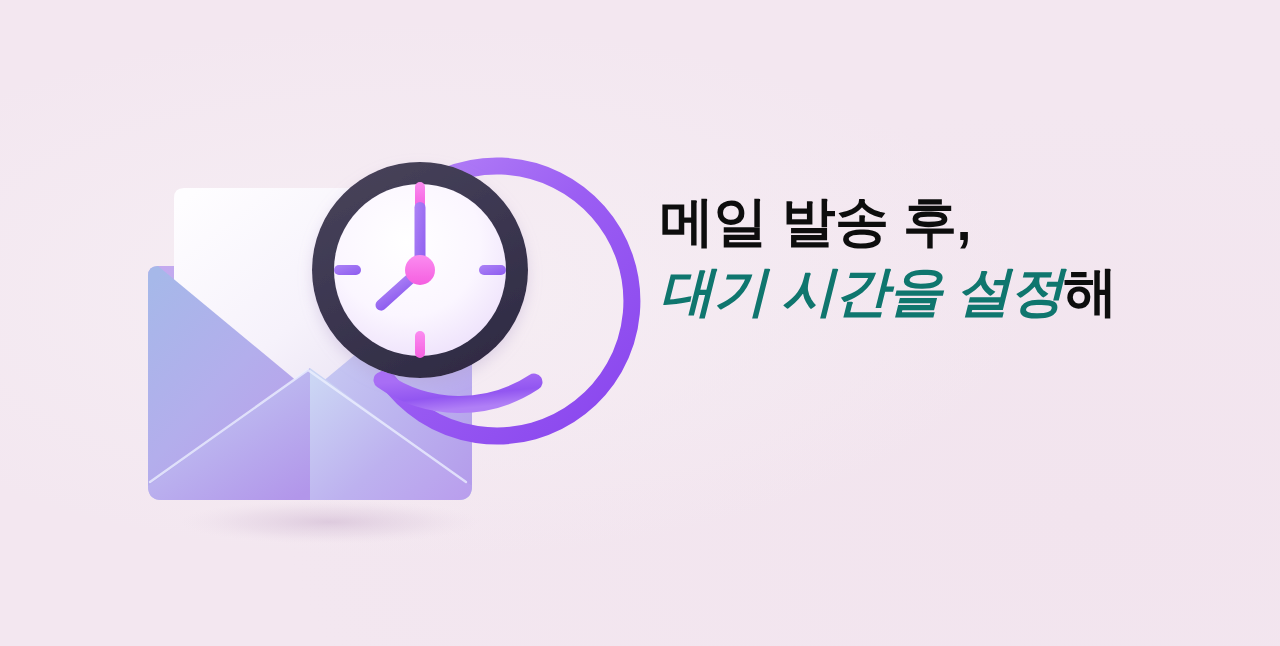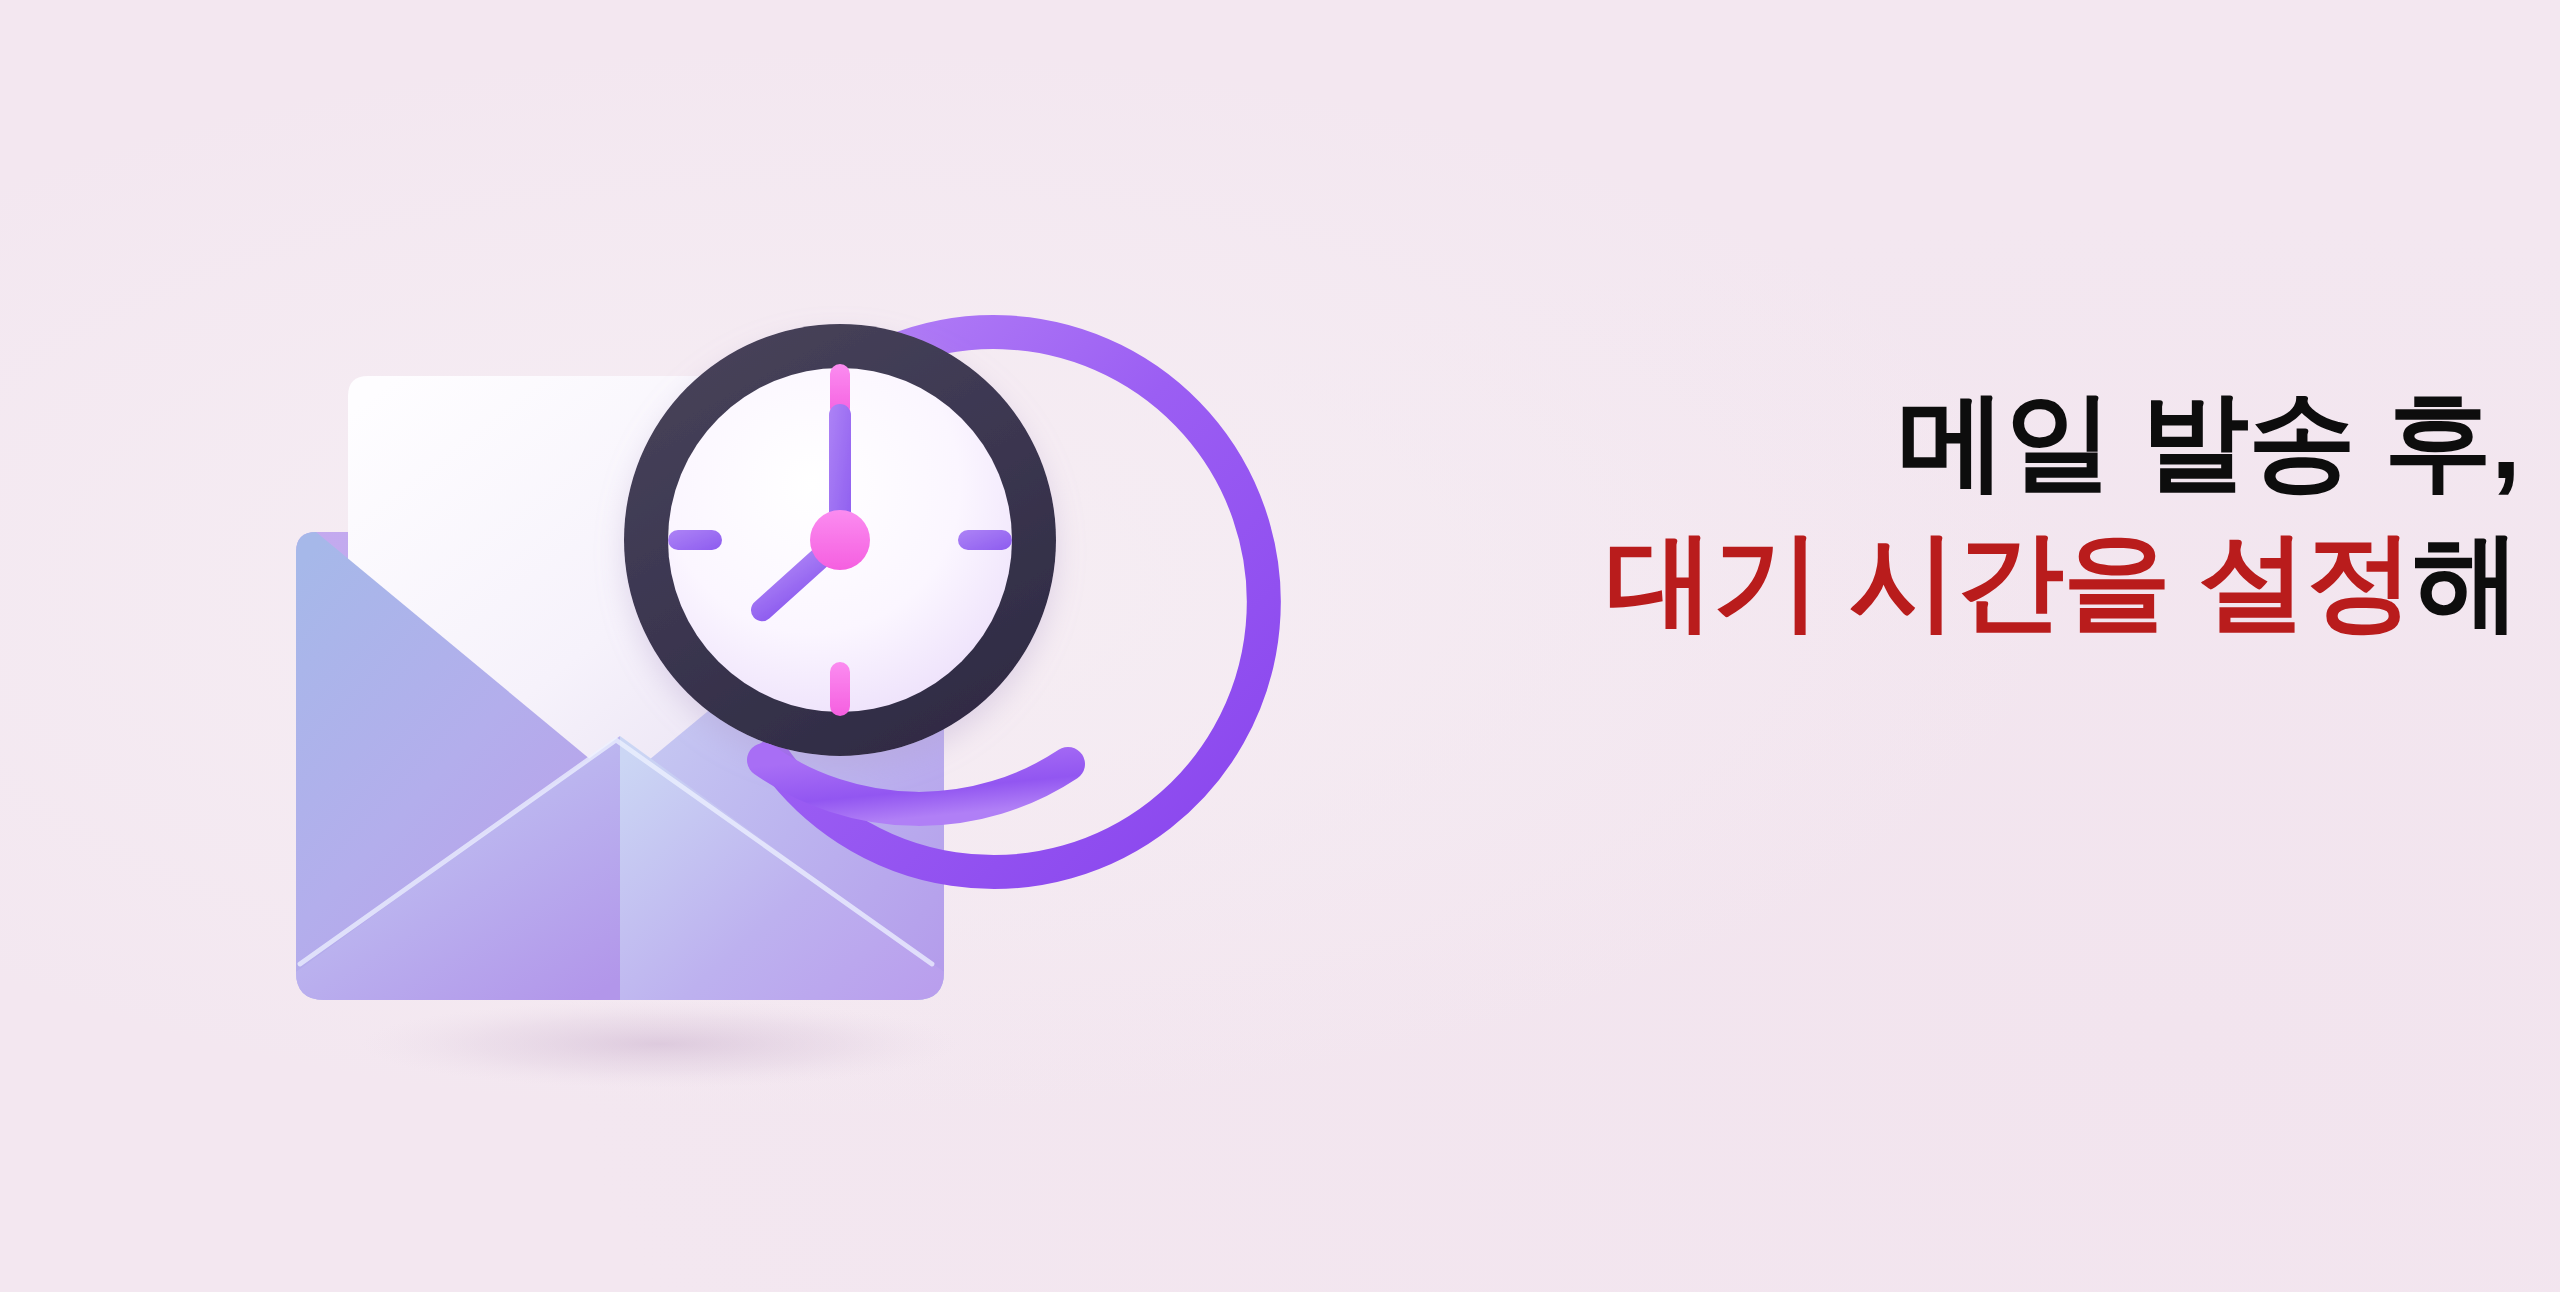--- a/index.html
+++ b/index.html
@@ -41,30 +41,30 @@
     height: 480px;
   }
   #illustration svg { display: block; width: 520px; height: 480px; overflow: visible; }
 
   
   #headline {
     position: absolute;
     left: 660px;
     top: 186px;
     width: 600px;
-    text-align: right;
+    text-align: left;
     line-height: 1.30;
     font-weight: 800;
     font-size: 54px;
     letter-spacing: -0.5px;
     color: #0d0d0d;
     -webkit-font-smoothing: antialiased;
   }
   #headline .line { display: block; white-space: nowrap; }
-  #headline .accent { color: #b91c1c; }
+  #headline .accent { color: #0f766e; font-style: italic; }
 </style>
 </head>
 <body>
 
 <div id="banner" style="background: rgb(243, 231, 240);">
 
   <div id="bg-wash"></div>
 
   <div id="illustration">
     <svg viewBox="0 0 520 480" xmlns="http://www.w3.org/2000/svg" aria-hidden="true">

